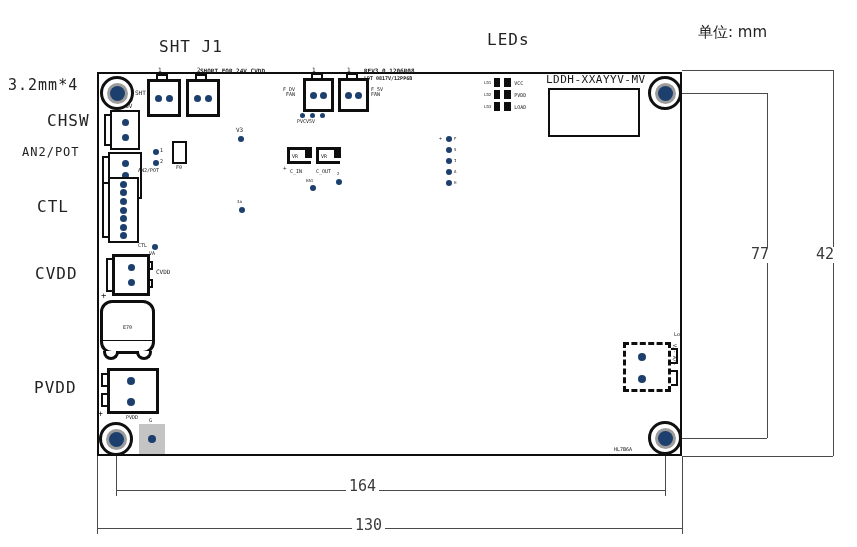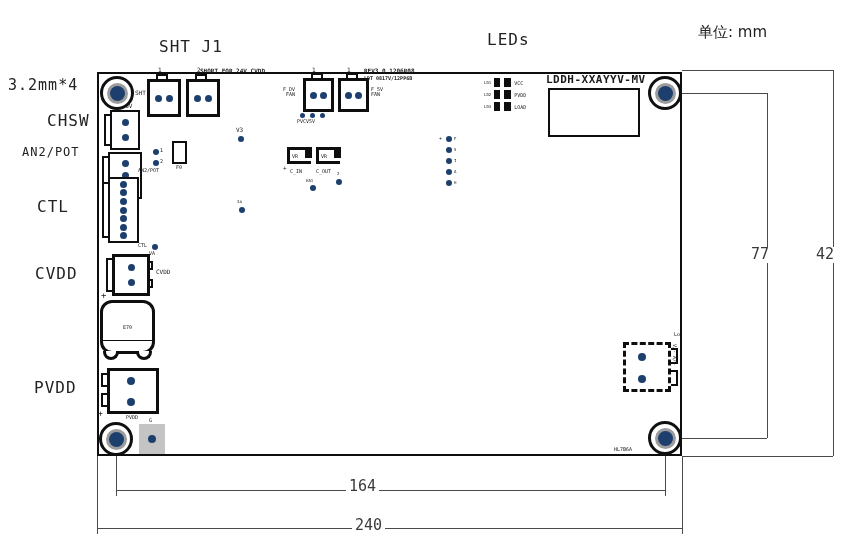--- a/index.html
+++ b/index.html
@@ -3,21 +3,21 @@
 <meta charset="utf-8">
 <style>
   html,body{margin:0;padding:0;background:#fff;}
   .stage{position:relative;width:857px;height:547px;background:#ffffff;overflow:hidden;
          font-family:"DejaVu Sans Mono",monospace;color:#1a1a1a;}
   .stage *{box-sizing:border-box;}
   .lbl{position:absolute;white-space:pre-line;line-height:1.05;}
   .big{font-size:16px;letter-spacing:1px;color:#222;}
   .cjk{font-family:"DejaVu Sans","Liberation Sans",sans-serif;font-size:15px;color:#222;}
   .dim{font-size:15px;color:#3a3a3a;background:#fff;padding:0 3px;z-index:6;}
-  .t9{font-size:9px;letter-spacing:0.5px;font-weight:bold;}
+  .t9{font-size:9px;letter-spacing:0.5px;}
   .t6{font-size:6px;}
   .t5{font-size:5px;}
   .t4{font-size:4px;}
   .bold{font-weight:bold;}
   .line{position:absolute;background:#4a4a4a;z-index:1;}
   .hl{height:1px;}
   .vl{width:1px;}
   .board{position:absolute;left:97px;top:72px;width:585px;height:384px;
          border:2px solid #0e0e0e;background:#fff;z-index:2;}
   .hole{position:absolute;width:34px;height:34px;border:3px solid #101010;border-radius:50%;
@@ -72,21 +72,21 @@
   <div class="line hl" style="left:116px;top:490px;width:549px;"></div>
   <div class="line vl" style="left:116px;top:440px;height:56px;"></div>
   <div class="line vl" style="left:665px;top:440px;height:56px;"></div>
   <div class="line hl" style="left:97px;top:528px;width:585px;"></div>
   <div class="line vl" style="left:97px;top:456px;height:78px;"></div>
   <div class="line vl" style="left:682px;top:456px;height:78px;"></div>
 
   <div class="lbl dim" style="left:748px;top:247px;">77</div>
   <div class="lbl dim" style="left:813px;top:247px;">42</div>
   <div class="lbl dim" style="left:346px;top:479px;">164</div>
-  <div class="lbl dim" style="left:352px;top:518px;">240</div>
+  <div class="lbl dim" style="left:352px;top:518px;">130</div>
 
   <div class="board"></div>
 
   <div class="hole" style="left:100px;top:76px;">
       <div class="hole-core"></div>
     </div>
   <div class="hole" style="left:648px;top:76px;">
       <div class="hole-core"></div>
     </div>
   <div class="hole" style="left:99px;top:422px;">

